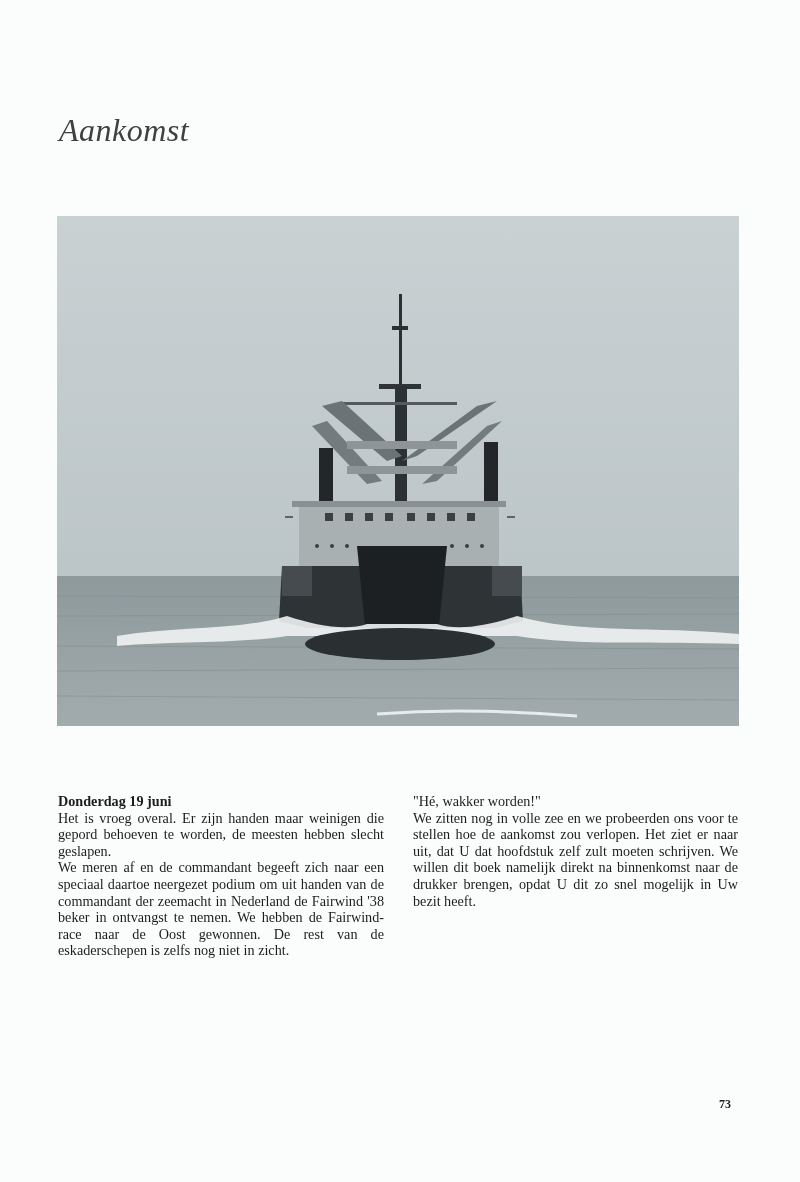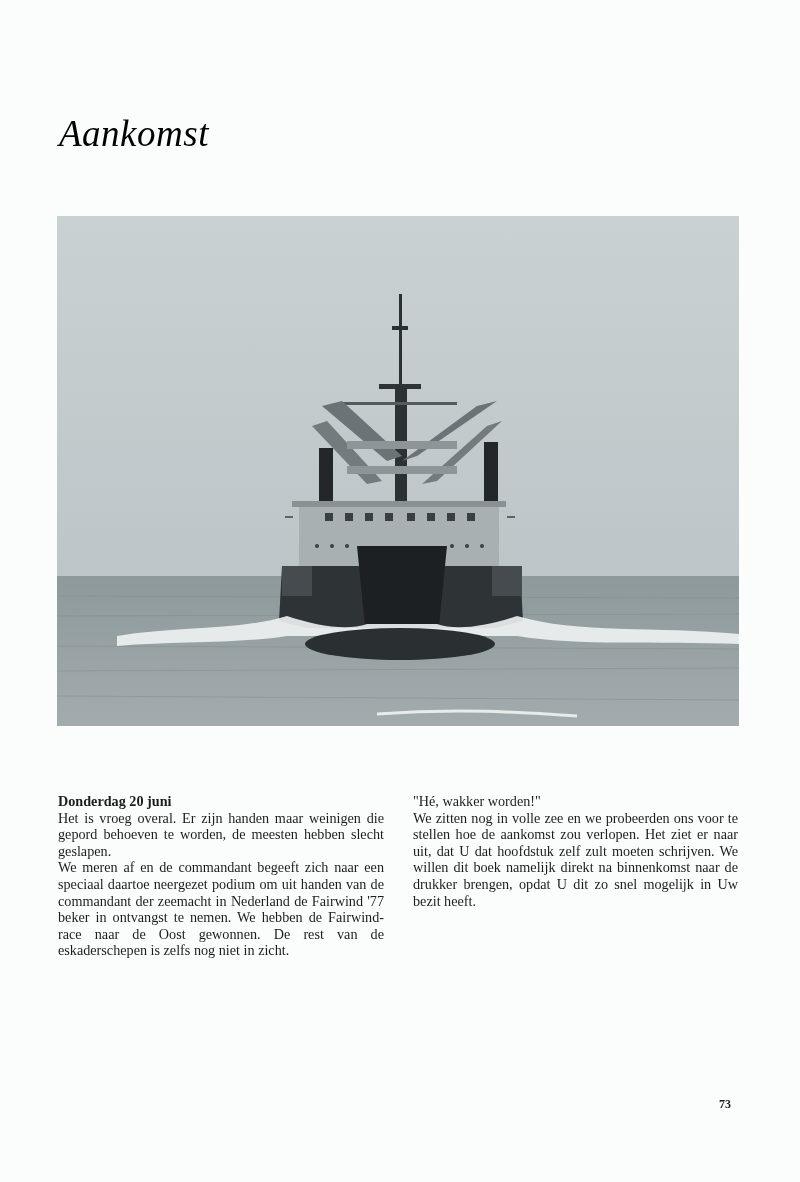--- a/index.html
+++ b/index.html
@@ -1,22 +1,22 @@
 <!DOCTYPE html>
 <html><head>
 <meta charset="utf-8">
 <style>
   html, body { margin: 0; padding: 0; }
   body {
     width: 800px; height: 1182px; background: #fbfdfc; position: relative; overflow: hidden;
     font-family: "Liberation Serif", "DejaVu Serif", serif; color: #1c1c1c;
   }
   .title {
-    position: absolute; left: 59px; top: 112px; font-size: 37px; font-style: italic;
-    letter-spacing: 0.5px; color: #000000;
+    position: absolute; left: 59px; top: 112px; font-size: 32px; font-style: italic;
+    letter-spacing: 0.5px; color: #404040;
   }
   .photo {
     position: absolute; left: 57px; top: 216px; width: 682px; height: 510px; overflow: hidden;
     background: linear-gradient(#c6ced0 0%, #bfc8ca 50%, #b8c1c3 70%);
   }
   .photo svg { display: block; }
   .col {
     position: absolute; top: 793px; font-size: 14.2px; line-height: 16.6px; text-align: justify;
   }
   .col.left { left: 58px; width: 326px; }
@@ -95,23 +95,23 @@
     <rect x="225" y="350" width="30" height="30" fill="#454b4e"></rect>
     <rect x="435" y="350" width="30" height="30" fill="#454b4e"></rect>
 
     <path d="M60,420 C120,410 180,415 230,400 C260,410 290,415 310,408 L380,408 C400,415 430,410 460,400 C520,418 600,410 682,418 L682,428 C600,425 520,430 460,420 L230,420 C180,428 120,425 60,430 Z" fill="#eef2f2" opacity="0.9"></path>
     <ellipse cx="343" cy="428" rx="95" ry="16" fill="#2a2f31"></ellipse>
     <path d="M320,498 C400,492 460,496 520,500" stroke="#e6ebeb" stroke-width="3" fill="none"></path>
   </svg>
 </div>
 
 <div class="col left">
-  <p class="heading">Donderdag 20 juni</p>
+  <p class="heading">Donderdag 19 juni</p>
   <p>Het is vroeg overal. Er zijn handen maar weinigen die gepord behoeven te worden, de meesten hebben slecht geslapen.</p>
-  <p>We meren af en de commandant begeeft zich naar een speciaal daartoe neergezet podium om uit handen van de commandant der zeemacht in Nederland de Fairwind '77 beker in ontvangst te nemen. We hebben de Fairwind-race naar de Oost gewonnen. De rest van de eskaderschepen is zelfs nog niet in zicht.</p>
+  <p>We meren af en de commandant begeeft zich naar een speciaal daartoe neergezet podium om uit handen van de commandant der zeemacht in Nederland de Fairwind '38 beker in ontvangst te nemen. We hebben de Fairwind-race naar de Oost gewonnen. De rest van de eskaderschepen is zelfs nog niet in zicht.</p>
 </div>
 
 <div class="col right">
   <p>"Hé, wakker worden!"</p>
   <p>We zitten nog in volle zee en we probeerden ons voor te stellen hoe de aankomst zou verlopen. Het ziet er naar uit, dat U dat hoofdstuk zelf zult moeten schrijven. We willen dit boek namelijk direkt na binnenkomst naar de drukker brengen, opdat U dit zo snel mogelijk in Uw bezit heeft.</p>
 </div>
 
 <div class="pagenum">73</div>
 
 </body></html>

